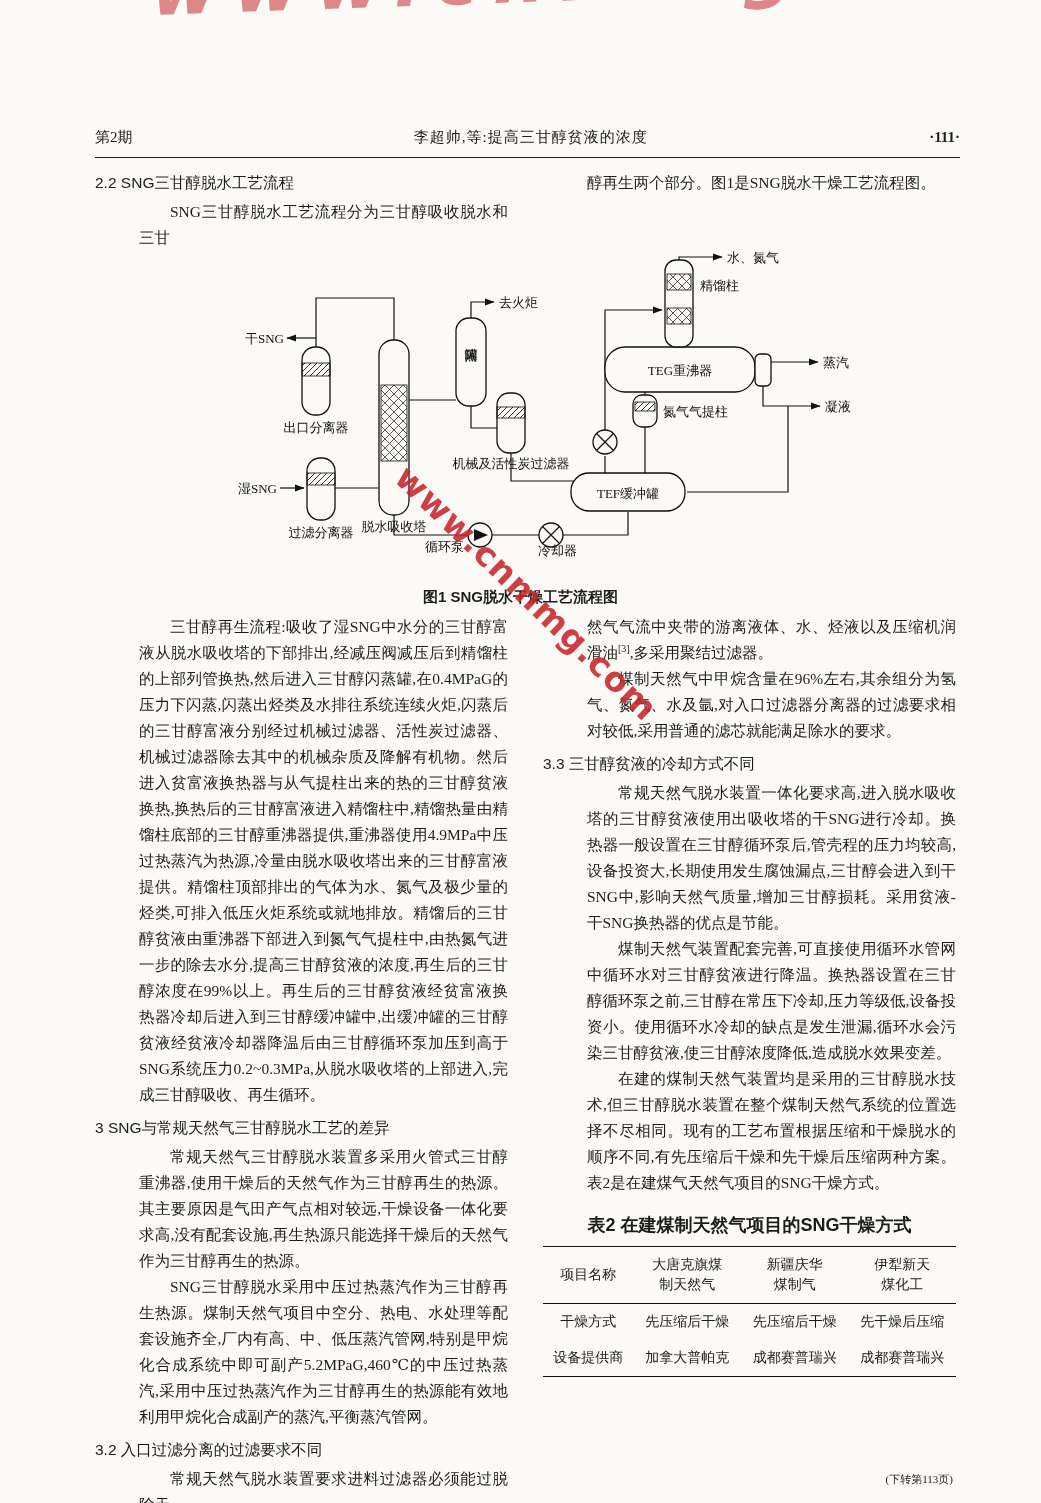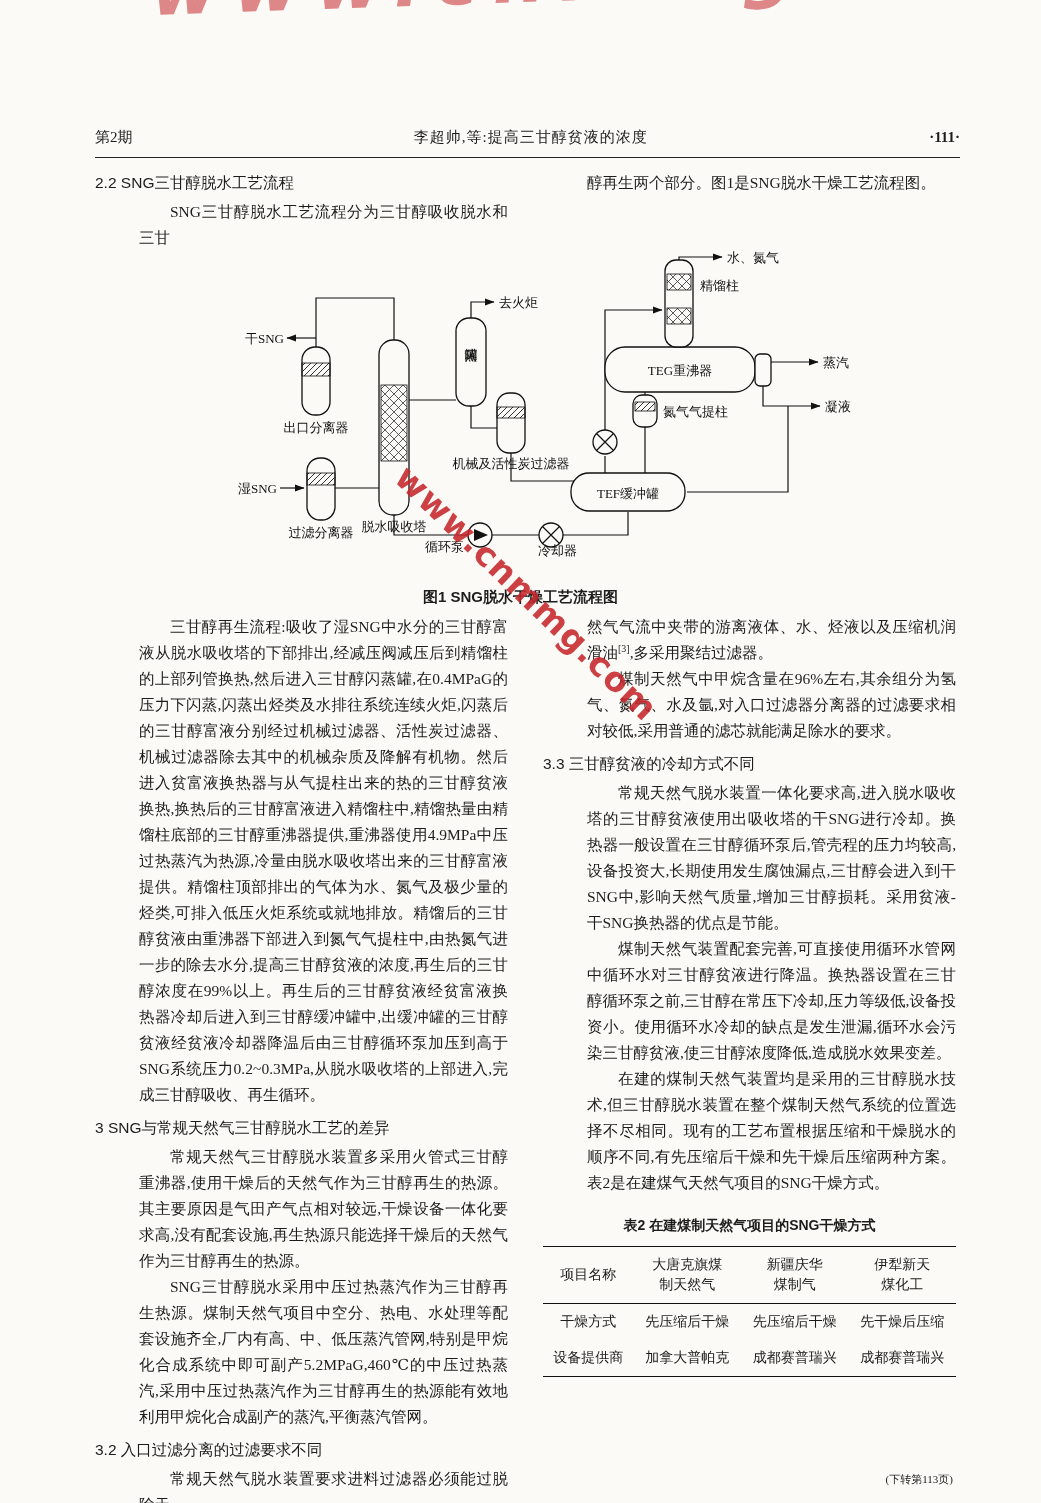--- a/index.html
+++ b/index.html
@@ -35,21 +35,21 @@
     position:absolute; top:584px; left:0; width:1041px; text-align:center;
     font-family:"Liberation Sans","DejaVu Sans",sans-serif; font-weight:700; font-size:15px;
   }
   
   .columns { position:absolute; top:614px; left:95px; width:861px; display:flex; gap:35px; }
   .col { width:413px; }
   sup { font-size:10px; vertical-align:super; line-height:0; }
   
   .table-caption {
     text-align:center; font-family:"Liberation Sans","DejaVu Sans",sans-serif;
-    font-weight:700; font-size:14px; margin:16px 0 8px;
+    font-weight:700; font-size:18px; margin:16px 0 8px;
   }
   table.t2 {
     width:100%; border-collapse:collapse; font-size:14px; line-height:20px;
     border-top:1.6px solid #111; border-bottom:1.6px solid #111;
   }
   table.t2 thead tr { border-bottom:1px solid #111; }
   table.t2 th, table.t2 td { font-weight:normal; text-align:center; padding:8px 2px; }
   
   .page-footer { position:absolute; top:1466px; right:88px; font-size:11px; }
   

